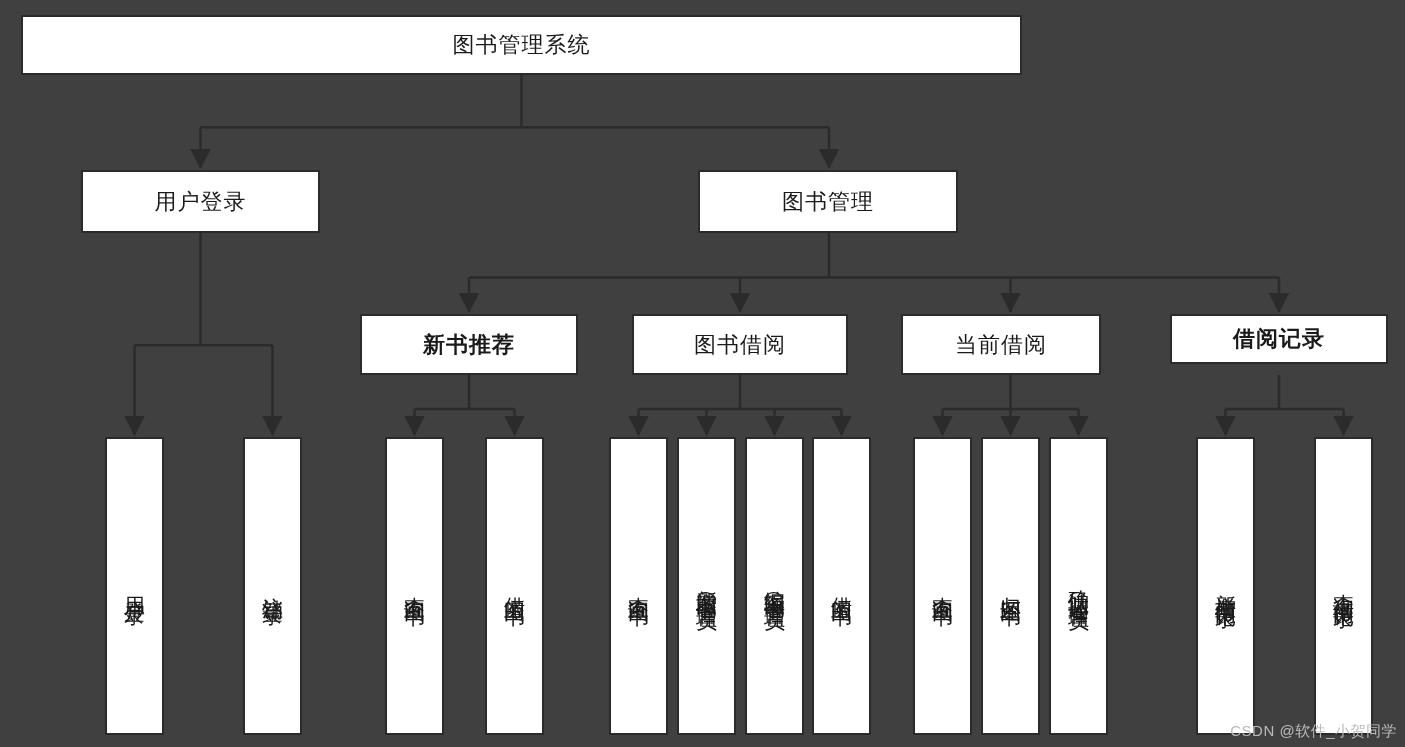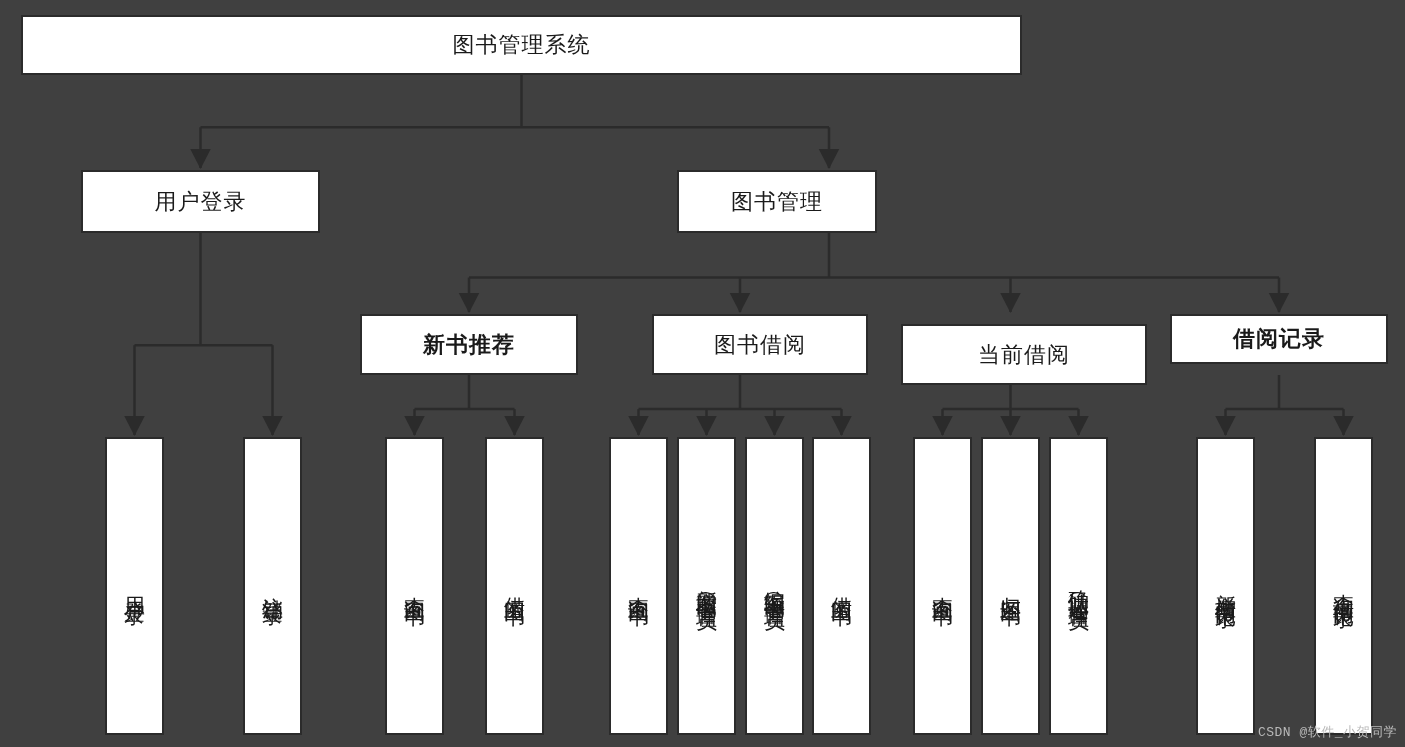--- a/index.html
+++ b/index.html
@@ -54,25 +54,25 @@
   }
   .node.v .vtext {
     writing-mode: vertical-rl;
     text-orientation: upright;
     display: block;
   }
   .watermark {
     position: absolute;
     right: 8px;
     bottom: 6px;
-    font-size: 13px;
+    font-size: 15px;
     color: #b9b9b9;
     letter-spacing: 0.5px;
     white-space: nowrap;
-    font-family: Liberation Mono, monospace;
+    font-family: Liberation Sans, sans-serif;
   }
 </style>
 </head>
 <body>
 
 <div id="canvas">
 
   <svg id="edges" viewBox="0 0 1405 747">
     <defs>
       <marker id="arrow" markerWidth="9" markerHeight="9" refX="7.6" refY="4.5" orient="auto" markerUnits="strokeWidth">
@@ -116,30 +116,30 @@
       </g>
   </svg>
 
   <div id="node-layer">
       <div class="node h" style="left: 21px; top: 15px; width: 1001px; height: 60px;">
         <span class="htext">图书管理系统</span>
       </div>
       <div class="node h" style="left: 81px; top: 170px; width: 239px; height: 63px;">
         <span class="htext">用户登录</span>
       </div>
-      <div class="node h" style="left: 677px; top: 170px; width: 200px; height: 63px;">
+      <div class="node h" style="left: 698px; top: 170px; width: 260px; height: 63px;">
         <span class="htext">图书管理</span>
       </div>
       <div class="node h" style="left: 360px; top: 314px; width: 218px; height: 61px; font-weight: bold;">
         <span class="htext">新书推荐</span>
       </div>
-      <div class="node h" style="left: 632px; top: 314px; width: 216px; height: 61px; margin-left: 20px;">
+      <div class="node h" style="left: 632px; top: 314px; width: 216px; height: 61px;">
         <span class="htext">图书借阅</span>
       </div>
-      <div class="node h" style="left: 901px; top: 324px; width: 246px; height: 61px;">
+      <div class="node h" style="left: 901px; top: 314px; width: 200px; height: 61px;">
         <span class="htext">当前借阅</span>
       </div>
       <div class="node h" style="left: 1170px; top: 314px; width: 218px; height: 50px; font-weight: bold;">
         <span class="htext">借阅记录</span>
       </div>
       <div class="node v" style="left: 105px; top: 437px; width: 59px; height: 298px;">
         <span class="vtext">用户登录</span>
       </div>
       <div class="node v" style="left: 243px; top: 437px; width: 59px; height: 298px;">
         <span class="vtext">注销登录</span>

